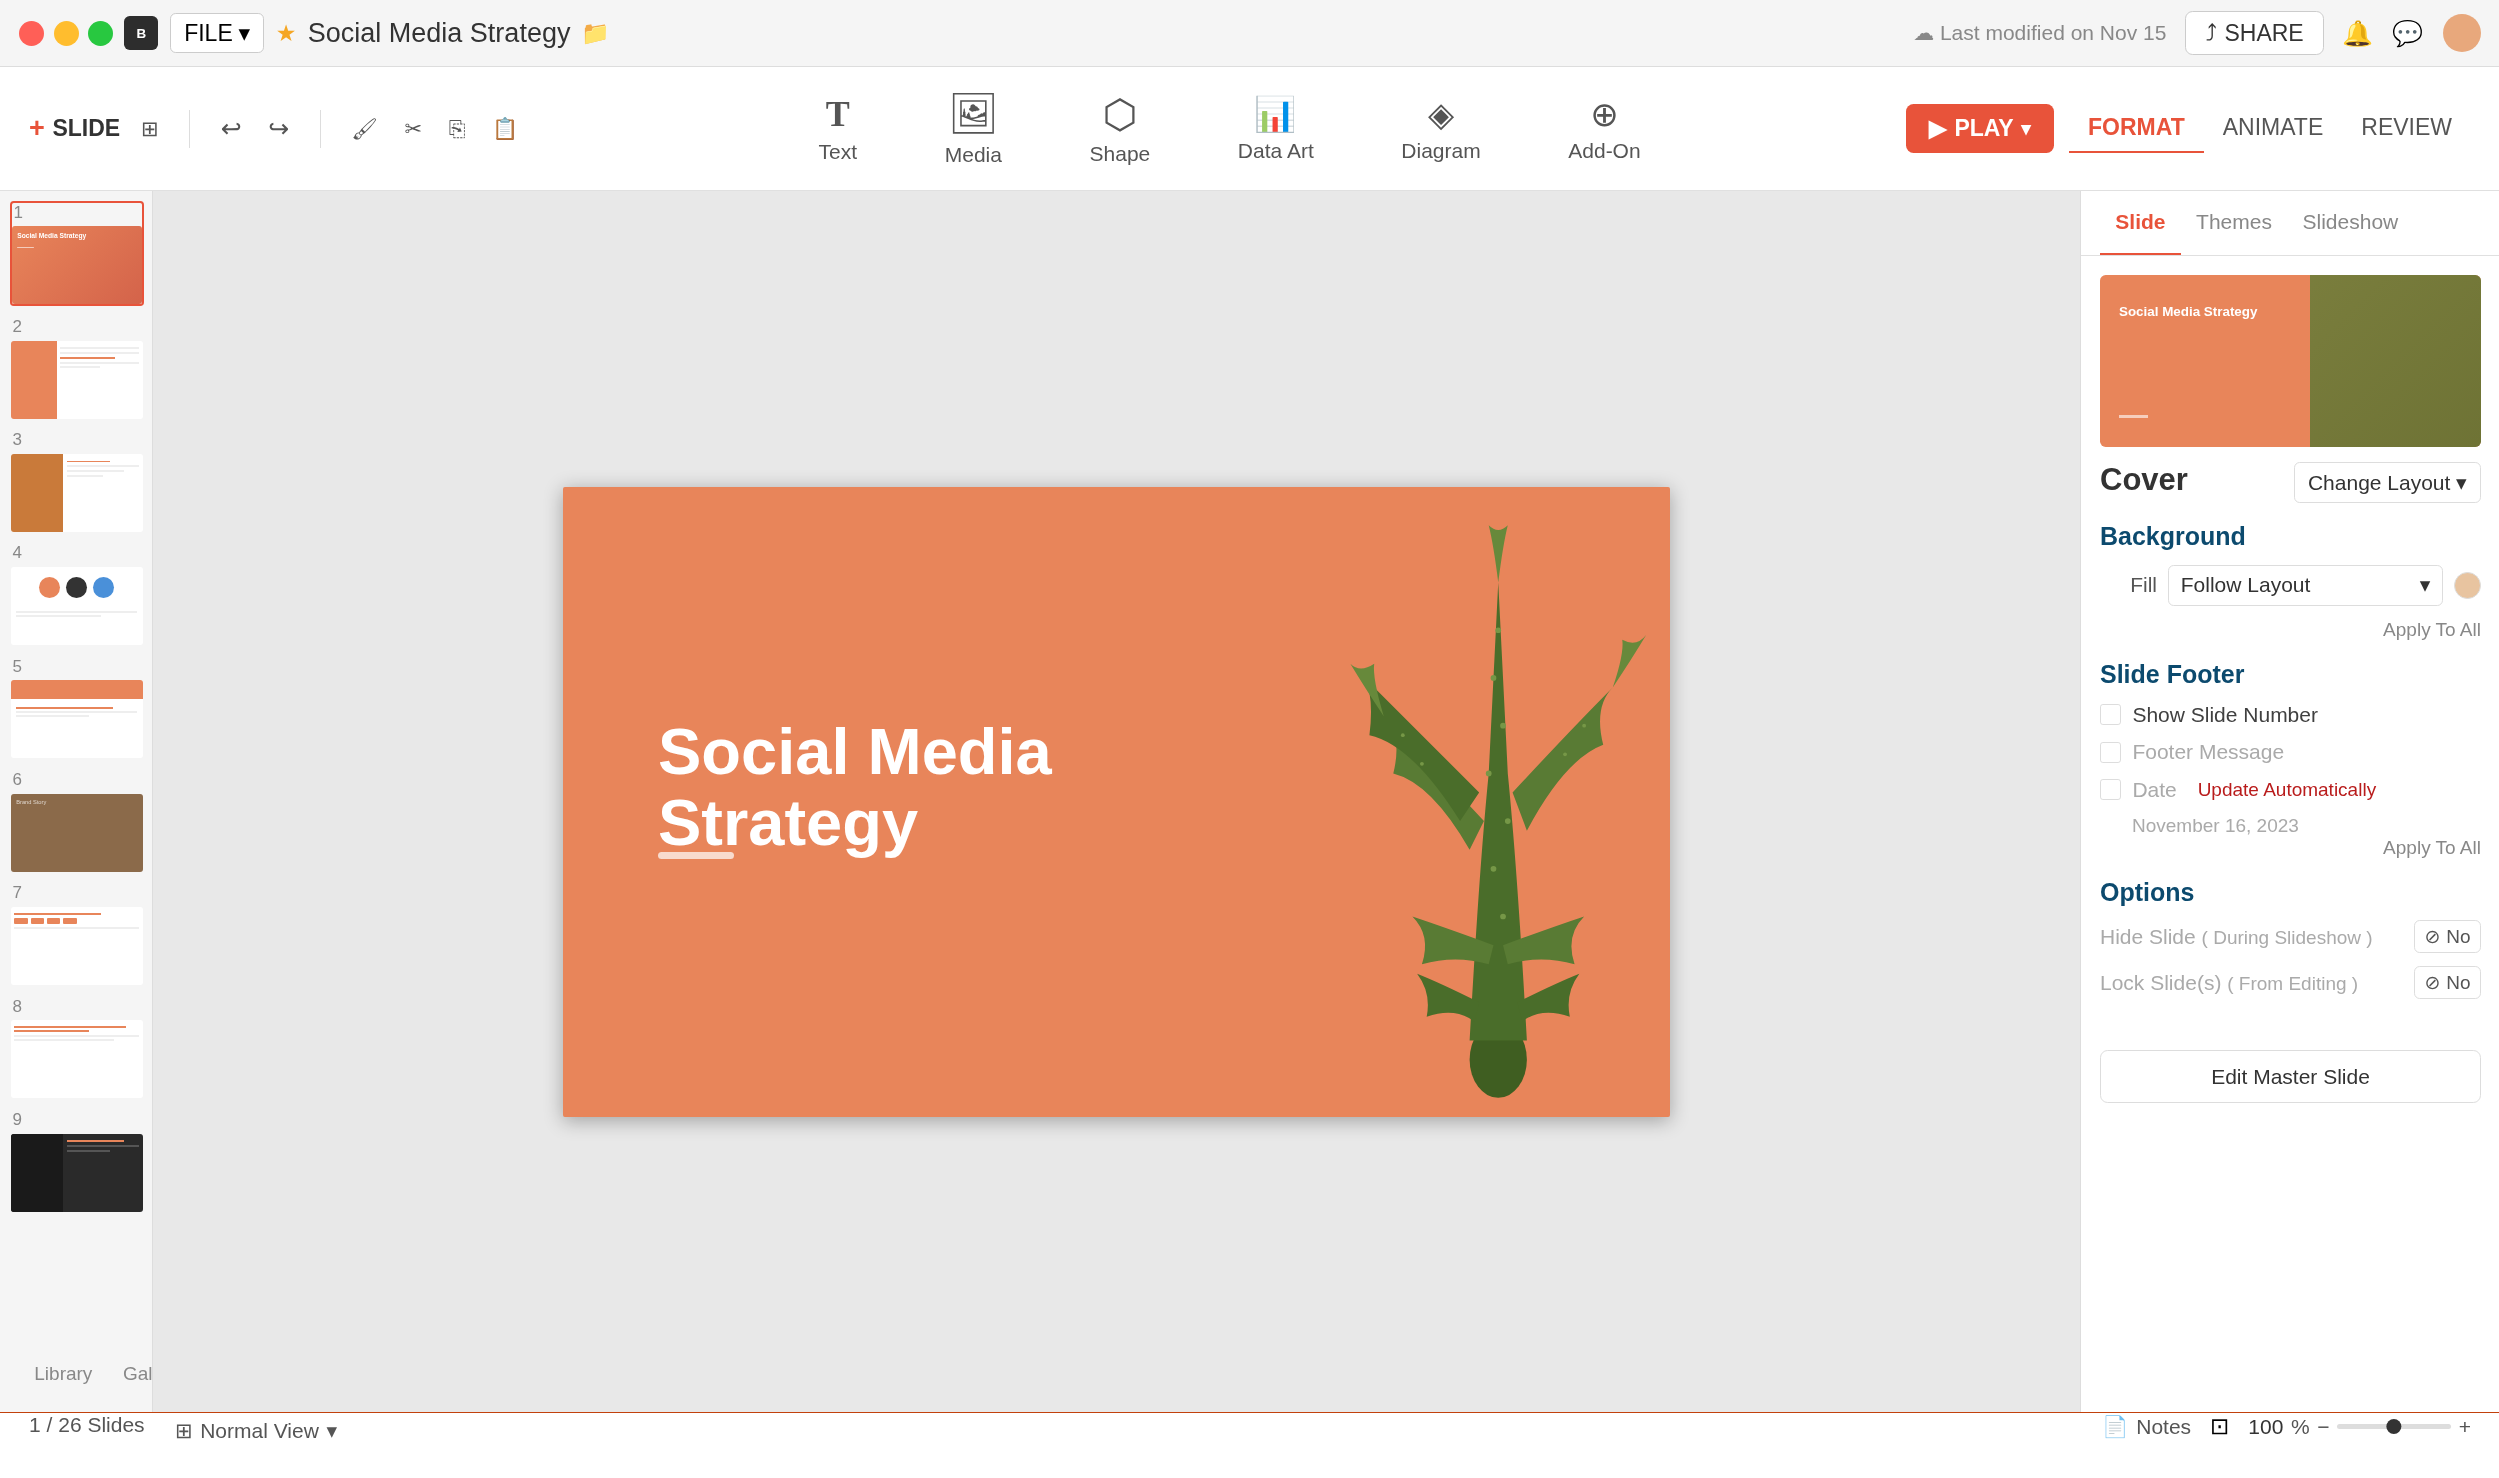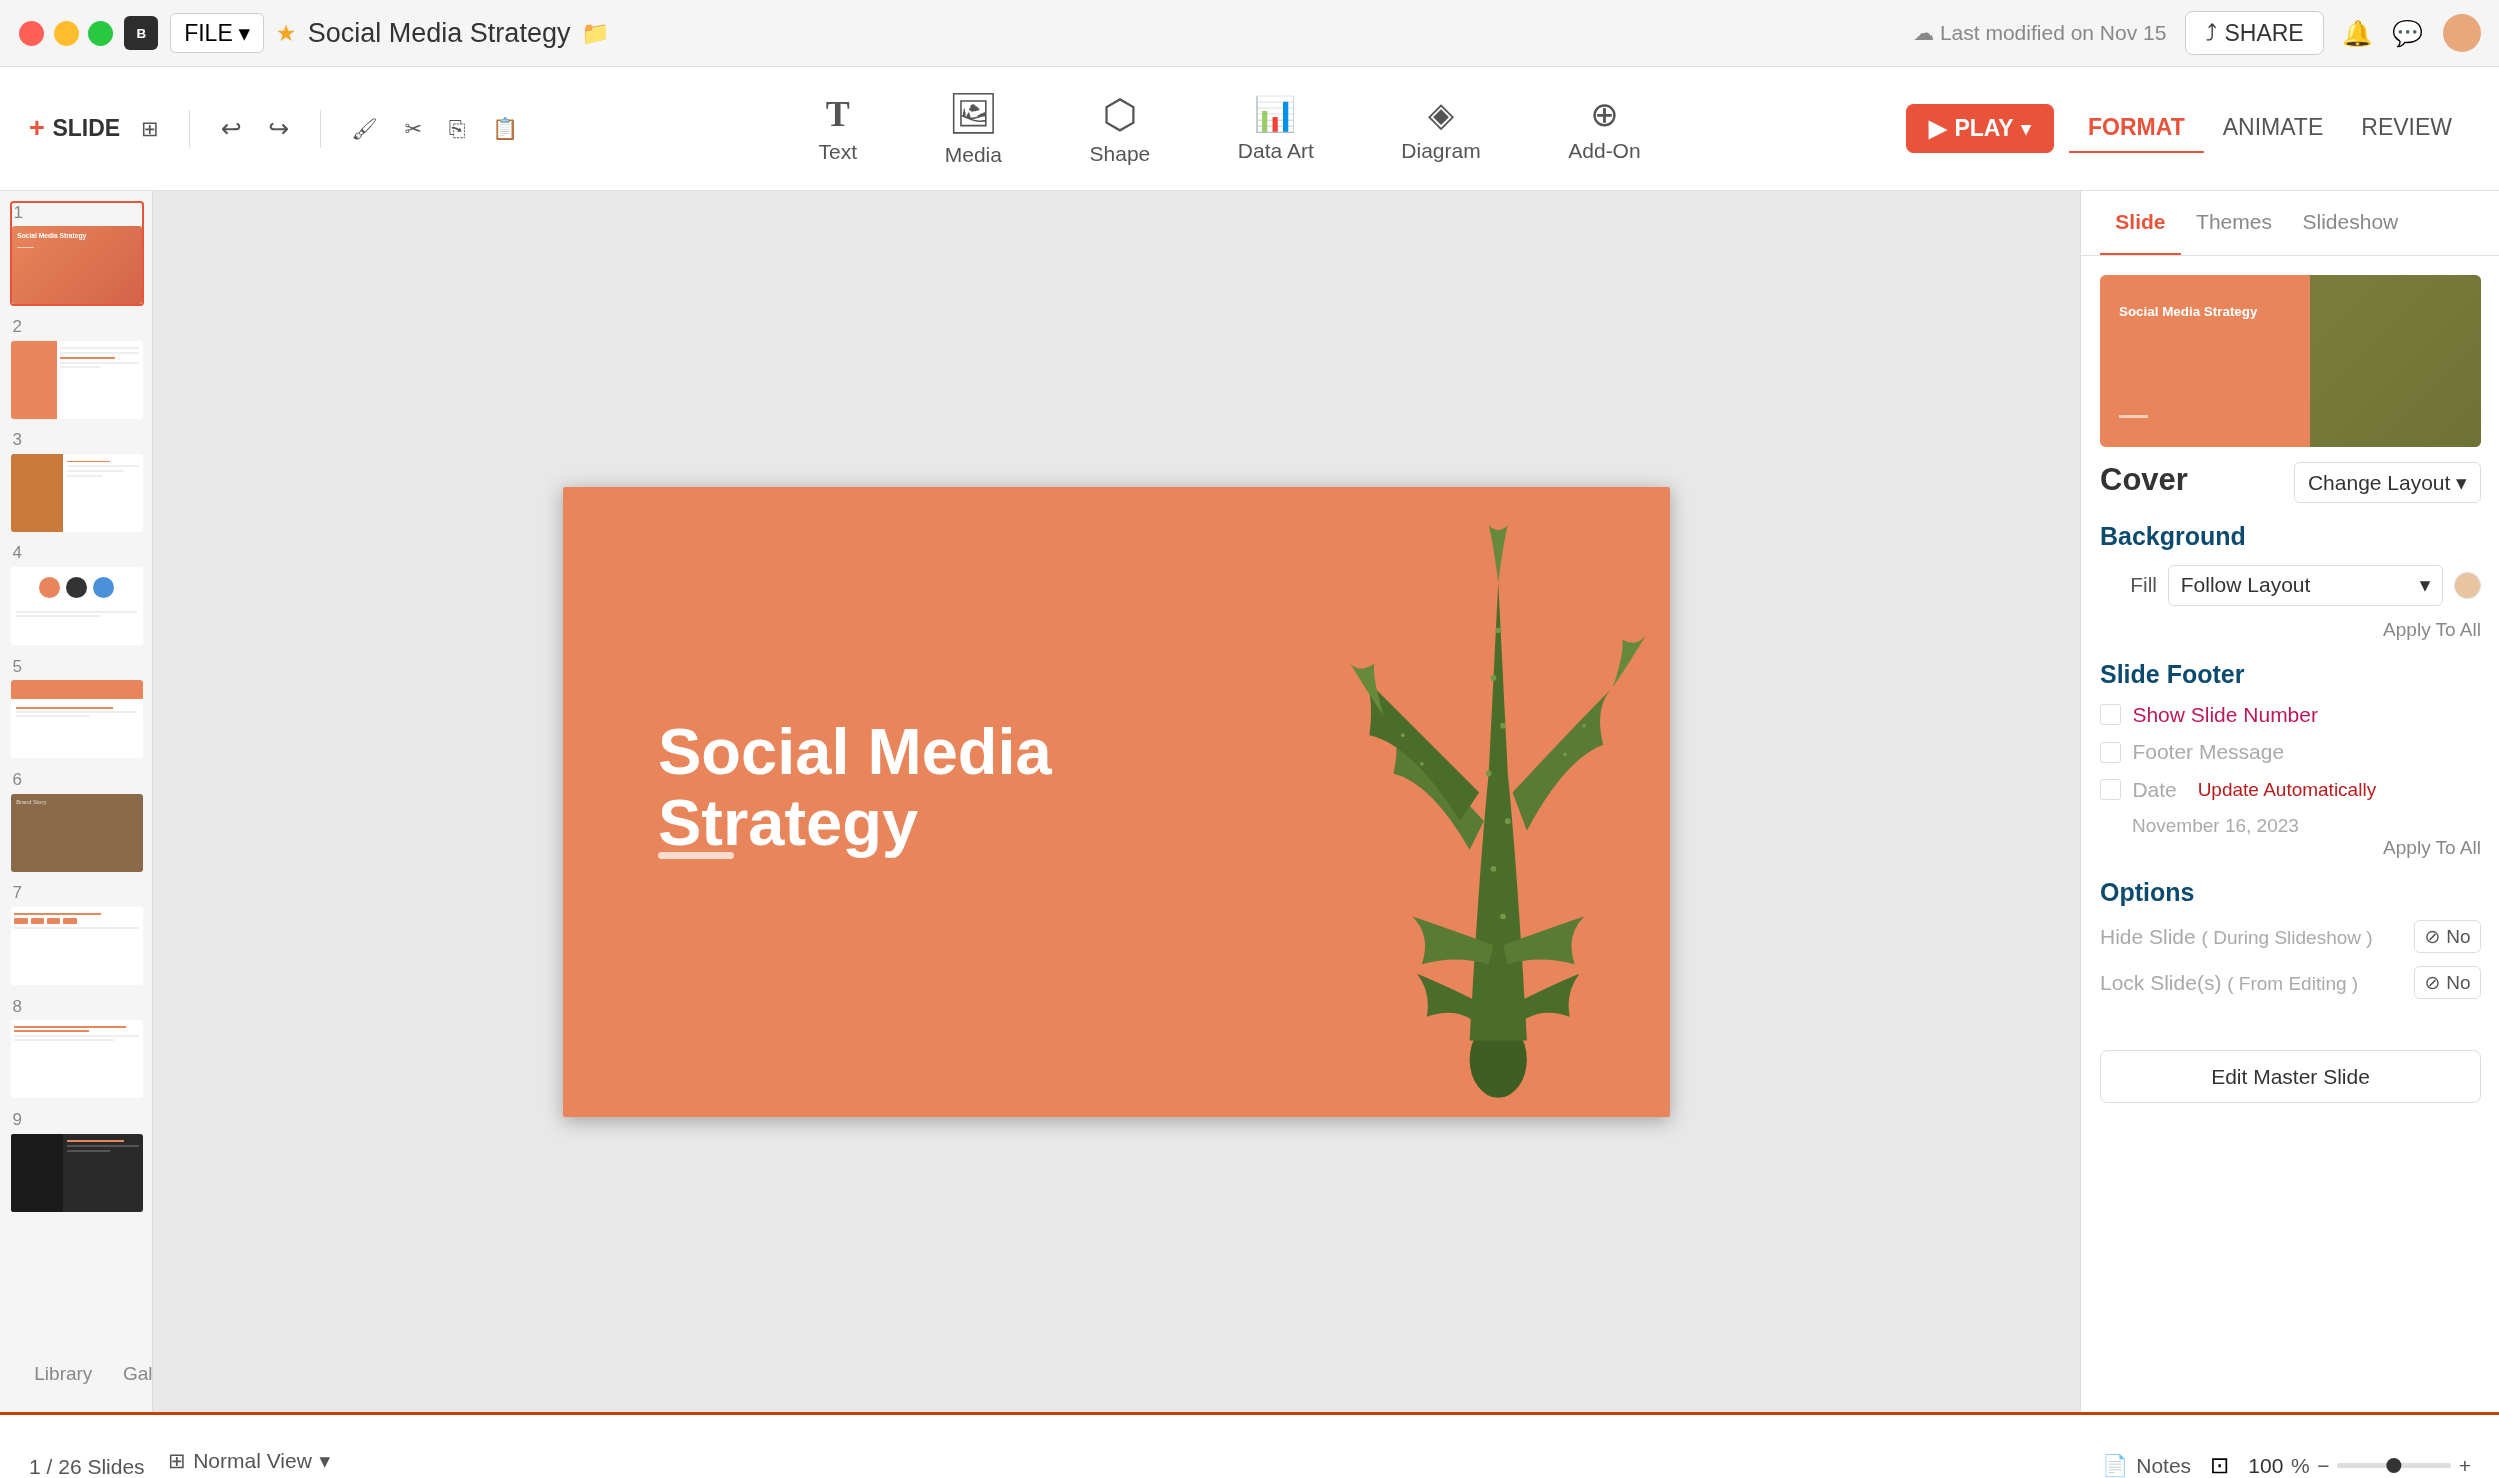--- a/index.html
+++ b/index.html
@@ -339,21 +339,21 @@
       margin-bottom: 19px;
     }
 
     .checkbox-row {
       display: flex;
       align-items: center;
       gap: 11.4px;
       margin-bottom: 13.4px;
     }
     .checkbox { width: 21px; height: 21px; border: 1.9px solid #ddd; border-radius: 2.9px; flex-shrink: 0; cursor: pointer; }
-    .checkbox-label { font-size: 21px; color: #be185d; }
+    .checkbox-label { font-size: 21px; color: #404040; }
     .checkbox-label.disabled { color: #aaa; }
 
     .date-value { font-size: 19px; color: #aaa; margin-left: 32px; }
 
     .toggle-row {
       display: flex;
       align-items: center;
       justify-content: space-between;
       margin-bottom: 13.4px;
     }
@@ -383,25 +383,25 @@
       cursor: pointer;
       text-align: center;
       display: block;
       width: calc(100% - 38px);
     }
 
     
     .bottom-bar {
       height: 67px;
       background: white;
-      border-top: 3px solid #c2410c;
-      display: flex;
-      align-items: flex-end;
+      border-top: 1px solid #c2410c;
+      display: flex;
+      align-items: flex-start;
       padding: 0 29px;
-      gap: 12px;
+      gap: 19px;
       flex-shrink: 0;
     }
     .page-info { font-size: 21px; color: #555; }
     .view-btn {
       display: flex;
       align-items: center;
       gap: 7.6px;
       font-size: 21px;
       color: #555;
       cursor: pointer;

